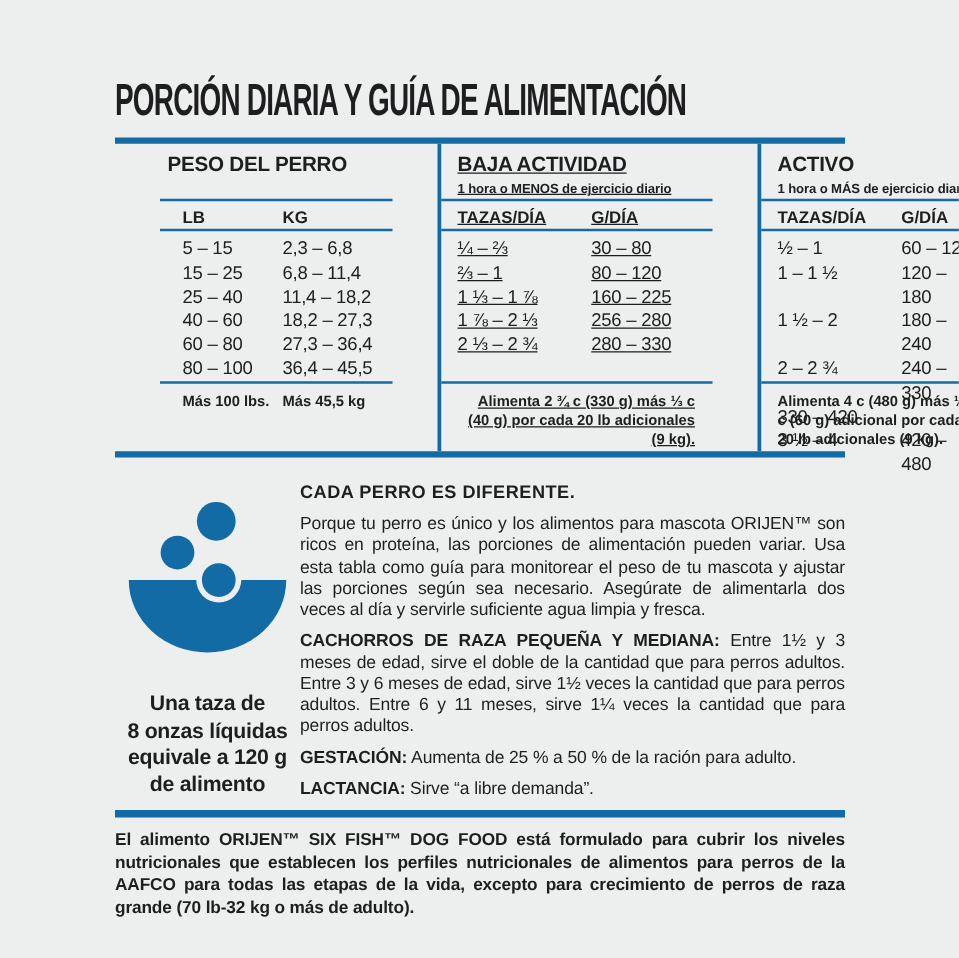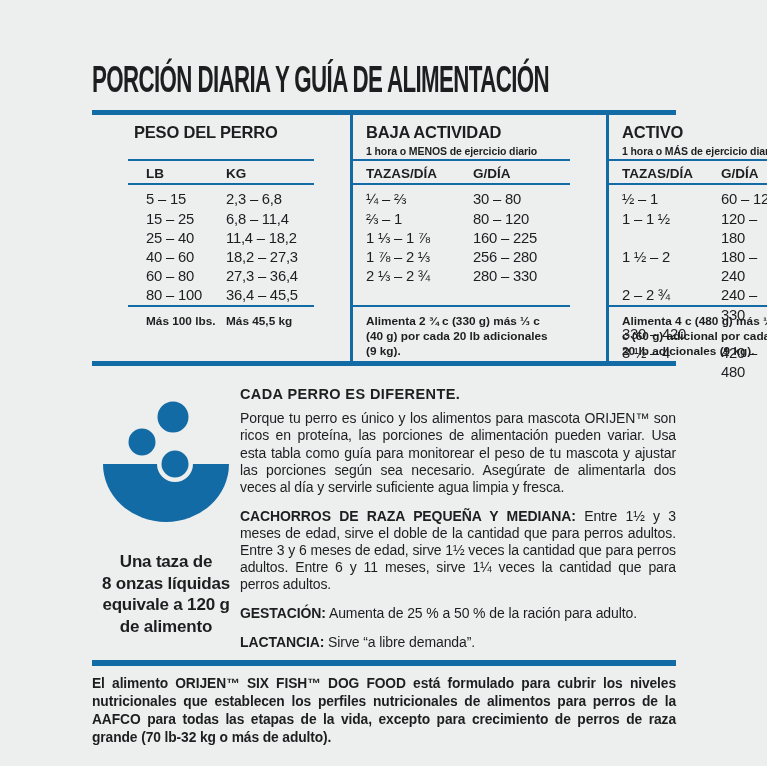--- a/index.html
+++ b/index.html
@@ -34,52 +34,52 @@
   }
 
   
   .ftable{
     display:flex;
     border-top:5px solid var(--blue);
     border-bottom:5px solid var(--blue);
   }
   .tgroup{flex:none;margin-left:36px;}
   .g1{width:186px;}
-  .g2{width:220px;border-left:3px solid var(--blue);}
+  .g2{width:220px;border-left:3px solid var(--blue);text-decoration:underline;}
   .g3{width:178px;border-left:3px solid var(--blue);}
   .g1 .pad{padding-left:6px;}
   .g2 .pad,.g3 .pad{padding-left:13px;}
 
   .thead{height:46px;padding-top:8px;border-bottom:2px solid var(--blue);}
   .gtitle{font-weight:700;font-size:16.5px;letter-spacing:-0.2px;}
   .gsub{font-weight:700;font-size:10.5px;margin-top:3px;letter-spacing:-0.1px;}
 
   .tsub{height:24px;padding-top:5px;border-bottom:2px solid var(--blue);
         font-weight:700;font-size:13.5px;display:flex;}
   .trows{height:122px;padding-top:5px;border-bottom:2px solid var(--blue);}
   .trow{display:flex;font-size:14.8px;line-height:19.2px;letter-spacing:-0.2px;}
   .g1 .c1{width:92px;padding-left:12px;}
   .g2 .c1{width:107px;}
   .g3 .c1{width:99px;}
   .c2{flex:1;}
 
   .tfoot{height:54px;padding-top:7px;font-weight:700;font-size:11.8px;line-height:1.25;}
   .tfoot.flexrow{display:flex;}
-  .g2 .tfoot .note{padding-right:14px;}
+  .g2 .tfoot .note{padding-right:14px;text-align:right;}
   .g3 .tfoot .note{padding-right:4px;}
 
   
   .midsec{display:flex;margin-top:14px;}
   .leftcol{width:148px;flex:none;text-align:center;}
   .bowl-wrap{margin-top:12px;}
   .caption{font-weight:700;font-size:17px;line-height:1.26;margin-top:23px;letter-spacing:-0.2px;}
   .rightcol{flex:1;padding-top:6px;}
   .heading{font-weight:700;font-size:14.5px;letter-spacing:0.4px;}
   .rightcol p{font-size:14px;line-height:1.22;text-align:justify;margin-top:8px;letter-spacing:-0.1px;}
-  .rightcol p.sp{margin-top:12px;}
+  .rightcol p.sp{}
   .plabel{font-weight:700;}
 
   
   .divider{height:6px;background:var(--blue);margin-top:9px;}
   .footnote{font-weight:700;font-size:13.8px;line-height:1.3;text-align:justify;
             margin-top:9px;letter-spacing:-0.1px;}
 </style>
 </head>
 <body>
 

